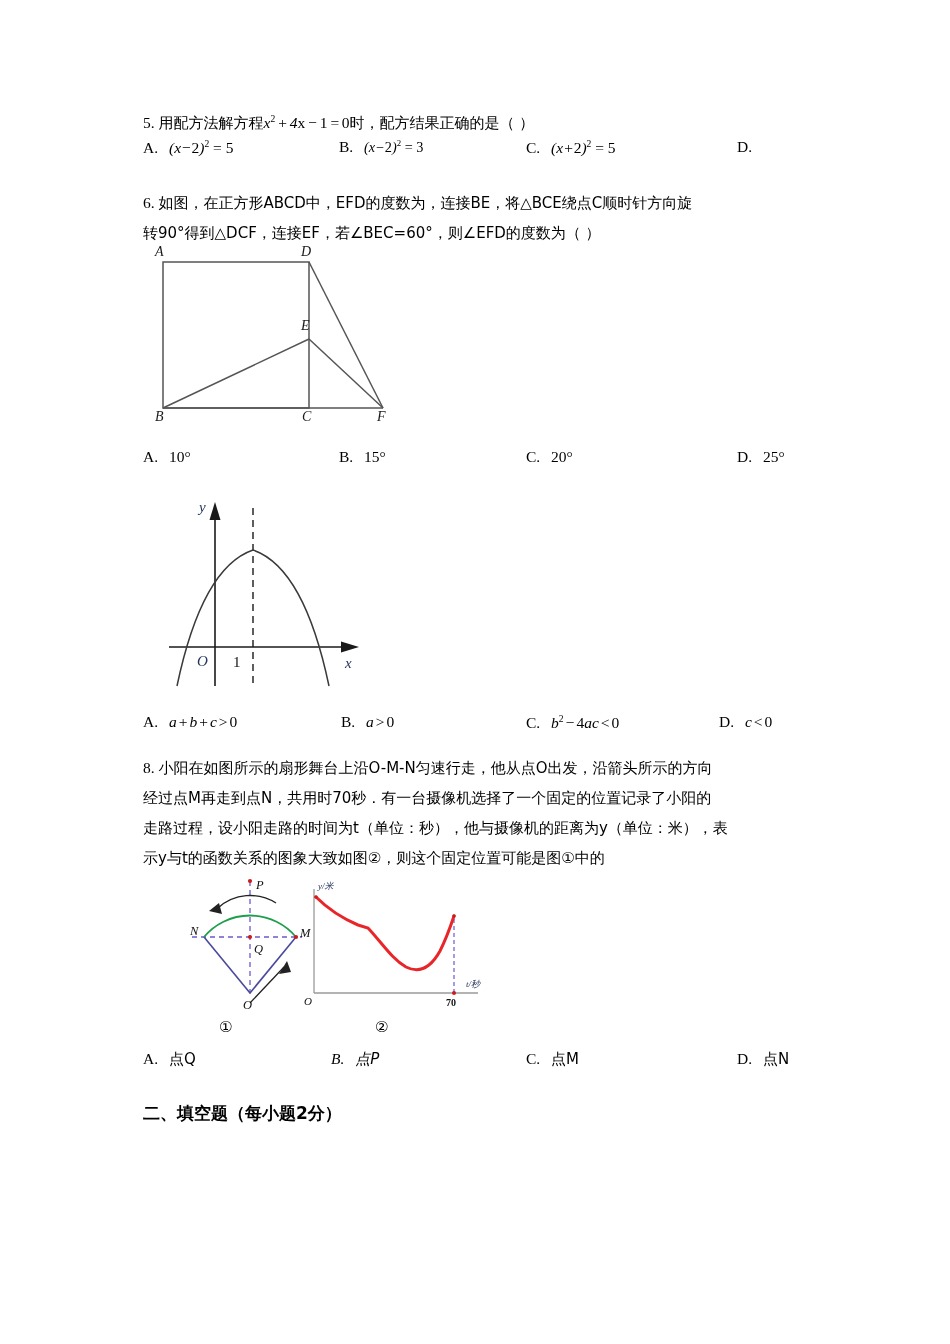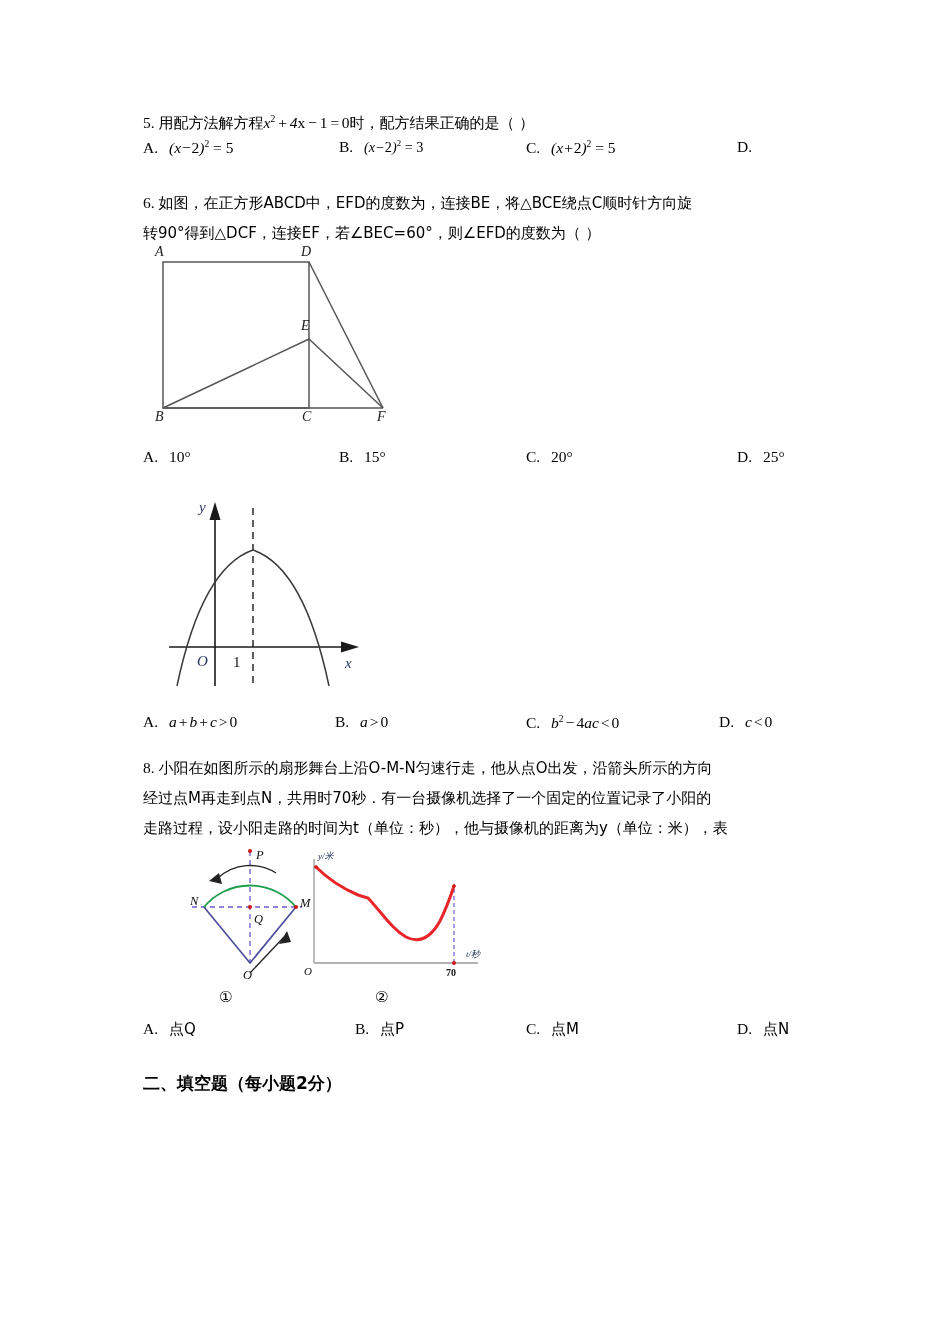--- a/index.html
+++ b/index.html
@@ -199,21 +199,21 @@
           <text x="34" y="176" font-family="Liberation Serif, serif" font-style="italic" font-size="15" fill="#25355c">O</text>
           <text x="70" y="177" font-family="Liberation Serif, serif" font-size="15" fill="#111">1</text>
         </svg>
       </div>
 
       <div class="opts" style="margin-top:8px;text-decoration:underline;">
         <div class="opt" style="left:0px;">
           <span class="lbl">A.</span>
           <span class="val mi">a<span class="op mn">+</span>b<span class="op mn">+</span>c<span class="op mn">&gt;</span><span class="mn">0</span></span>
         </div>
-        <div class="opt" style="left:192px;">
+        <div class="opt" style="left:198px;">
           <span class="lbl">B.</span>
           <span class="val mi">a<span class="op mn">&gt;</span><span class="mn">0</span></span>
         </div>
         <div class="opt" style="left:383px;">
           <span class="lbl">C.</span>
           <span class="val mi">b<span class="supn">2</span><span class="op mn">−</span><span class="mn">4</span>ac<span class="op mn">&lt;</span><span class="mn">0</span></span>
         </div>
         <div class="opt" style="left:576px;">
           <span class="lbl">D.</span>
           <span class="val mi">c<span class="op mn">&lt;</span><span class="mn">0</span></span>
@@ -224,20 +224,23 @@
     <div class="qblock" style="margin-top:0px;">
       <div class="q-line">
         <span class="q-num">8.</span>
         <span class="cn">小阳在如图所示的扇形舞台上沿O-M-N匀速行走，他从点O出发，沿箭头所示的方向</span>
       </div>
       <div class="q-line">
         <span class="cn">经过点M再走到点N，共用时70秒．有一台摄像机选择了一个固定的位置记录了小阳的</span>
       </div>
       <div class="q-line">
         <span class="cn">走路过程，设小阳走路的时间为t（单位：秒），他与摄像机的距离为y（单位：米），表</span>
+      </div>
+      <div class="q-line">
+        <span class="cn">示y与t的函数关系的图象大致如图②，则这个固定位置可能是图①中的</span>
       </div>
 
       <div class="fig8wrap">
 
         <svg width="130" height="140" viewBox="0 0 130 140" style="position:absolute;left:0;top:2px;">
 
           <g stroke="#6a5acd" stroke-width="1.3" stroke-dasharray="5,4" fill="none">
             <path d="M62,6 L62,120"></path>
             <path d="M4,62 L114,62"></path>
           </g>
@@ -296,21 +299,21 @@
       <div class="caption-row">
         <span class="cap" style="left:76px;">①</span>
         <span class="cap" style="left:232px;">②</span>
       </div>
 
       <div class="opts" style="margin-top:2px;">
         <div class="opt" style="left:0px;">
           <span class="lbl">A.</span>
           <span class="val cn">点Q</span>
         </div>
-        <div class="opt" style="left:212px;">
+        <div class="opt" style="left:188px;font-style:italic;">
           <span class="lbl">B.</span>
           <span class="val cn">点P</span>
         </div>
         <div class="opt" style="left:383px;">
           <span class="lbl">C.</span>
           <span class="val cn">点M</span>
         </div>
         <div class="opt" style="left:594px;">
           <span class="lbl">D.</span>
           <span class="val cn">点N</span>

